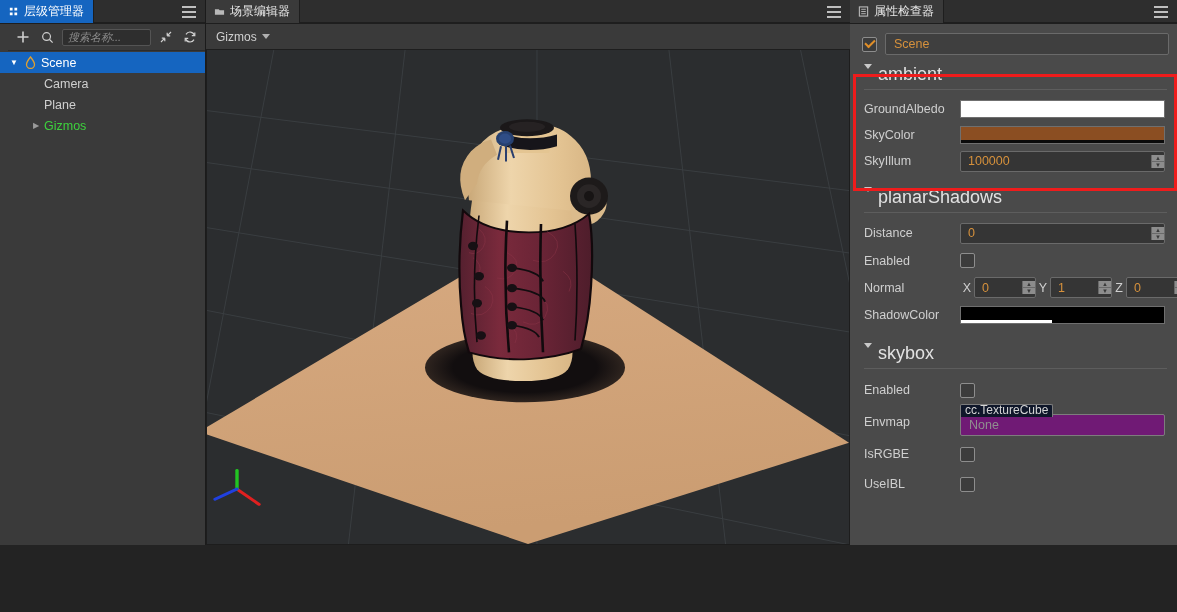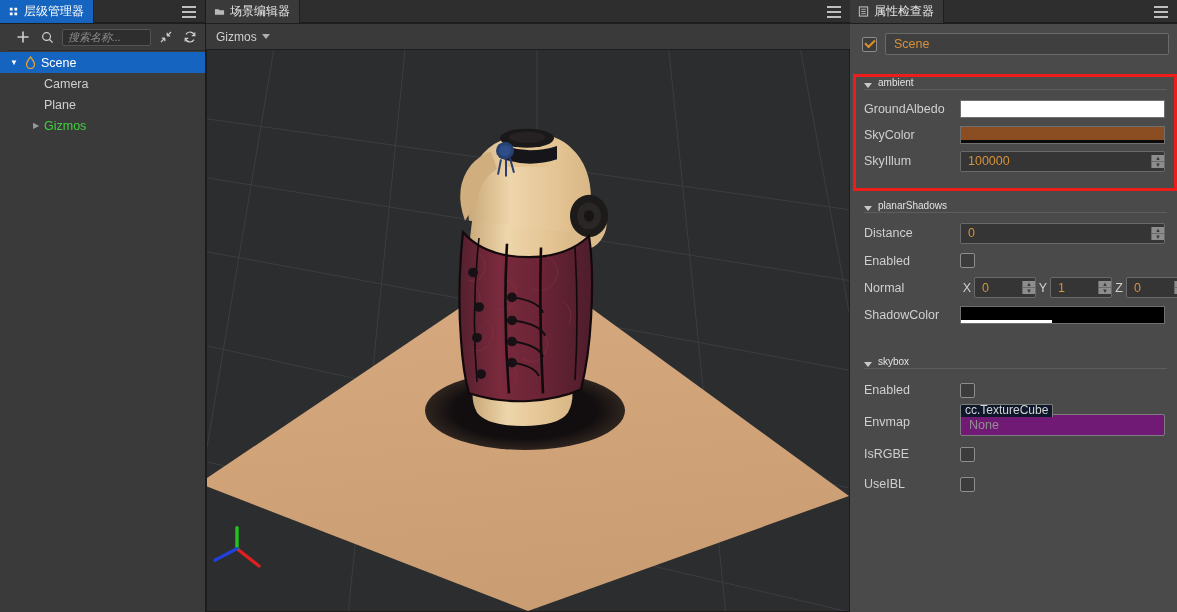--- a/index.html
+++ b/index.html
@@ -10,21 +10,21 @@
     overflow: hidden;
   }
   .app {
     position: relative;
     width: 1177px; height: 612px;
     display: flex;
     background: #232323;
   }
 
   
-  .panel { display: flex; flex-direction: column; height: 612px; }
+  .panel { display: flex; flex-direction: column; height: 545px; }
   .tabbar {
     height: 24px;
     background: #2b2b2b;
     display: flex;
     align-items: stretch;
     position: relative;
     flex: 0 0 24px;
     border-bottom: 1px solid #1e1e1e;
   }
   .tab {
@@ -172,23 +172,23 @@
     border-radius: 2px;
     display: flex; align-items: center;
     padding: 0 8px;
     color: #d6913c;
     font-size: 12.5px;
     cursor: text;
   }
 
   .section { padding: 0 4px 0 12px; position: relative; }
   .section-title {
-    display: flex; align-items: flex-end; gap: 6px;
+    display: flex; align-items: flex-start; gap: 6px;
     height: 24px;
-    font-size: 10px;
+    font-size: 18px;
     color: #e2e2e2;
     cursor: pointer;
     padding-left: 2px;
   }
   .tri-down {
     width: 0; height: 0;
     border-left: 4px solid transparent;
     border-right: 4px solid transparent;
     border-top: 5px solid #c9c9c9;
   }

